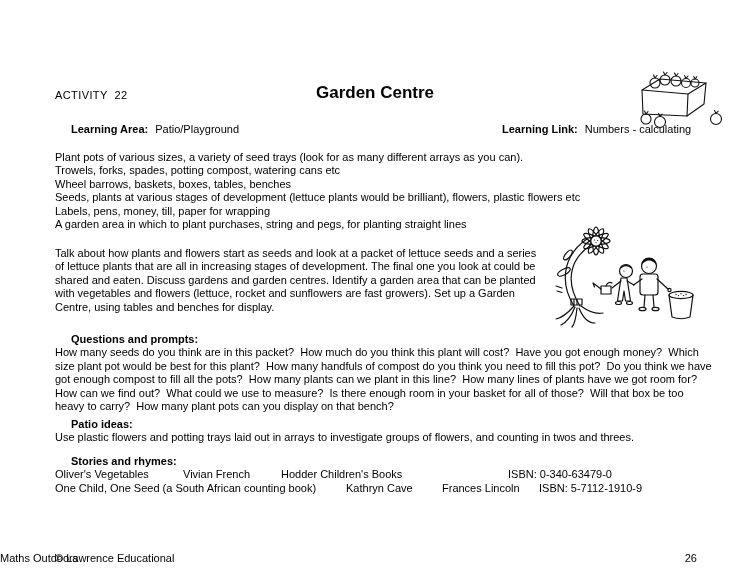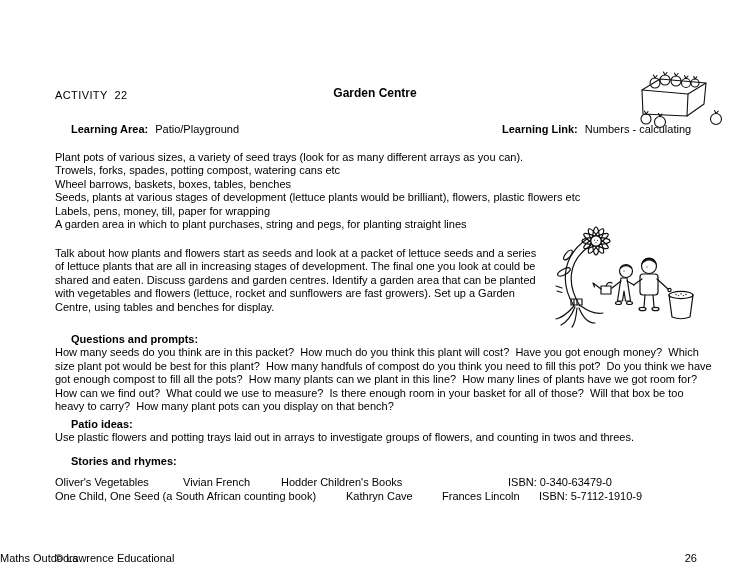--- a/index.html
+++ b/index.html
@@ -5,33 +5,33 @@
   html,body{margin:0;padding:0;}
   body{
     width:750px;height:580px;background:#ffffff;color:#000;
     font-family:"Liberation Sans","DejaVu Sans",sans-serif;
     font-size:11px;line-height:13.4px;overflow:hidden;position:relative;
   }
   .abs{position:absolute;}
   .b{font-weight:bold;padding-left:16px;}
   .pre{white-space:pre;}
   #activity-label{left:55px;top:89px;letter-spacing:.4px;}
-  #page-title{left:0;right:0;top:83px;text-align:center;font-size:12px;font-weight:bold;line-height:20px;}
+  #page-title{left:0;right:0;top:83px;text-align:center;font-size:17px;font-weight:bold;line-height:20px;}
   #crate-illustration{left:630px;top:70px;}
   #learning-area{left:55px;top:123px;}
   #learning-link{left:486px;top:123px;}
   .label-gap{margin-left:7px;}
   #what-you-need{left:55px;top:151px;}
   #what-you-do{left:55px;top:247px;}
   #scene-illustration{left:554px;top:222px;}
   #questions{left:55px;top:333px;}
   #more-ideas{left:55px;top:418px;}
   #stories{left:55px;top:455px;}
   .story-row{position:relative;height:13.4px;}
-  .story-row span{position:absolute;top:8px;white-space:nowrap;text-align:center;}
+  .story-row span{position:absolute;top:0;white-space:nowrap;text-align:center;}
   .r1 .c1{left:0}.r1 .c2{left:128px}.r1 .c3{left:226px}.r1 .c4{left:453px}
   .r2 .c1{left:0}.r2 .c2{left:291px}.r2 .c3{left:387px}.r2 .c4{left:484px}
   #footer{left:0;right:0;top:511px;height:14px;margin-top:41px;}
   #footer-copyright{position:absolute;left:55px;top:0;}
   #footer-center{position:absolute;left:0;right:0;top:0;text-align:left;}
   #footer-page{position:absolute;right:53px;top:0;}
   svg{display:block;}
   svg *{vector-effect:non-scaling-stroke;}
 </style>
 </head>

